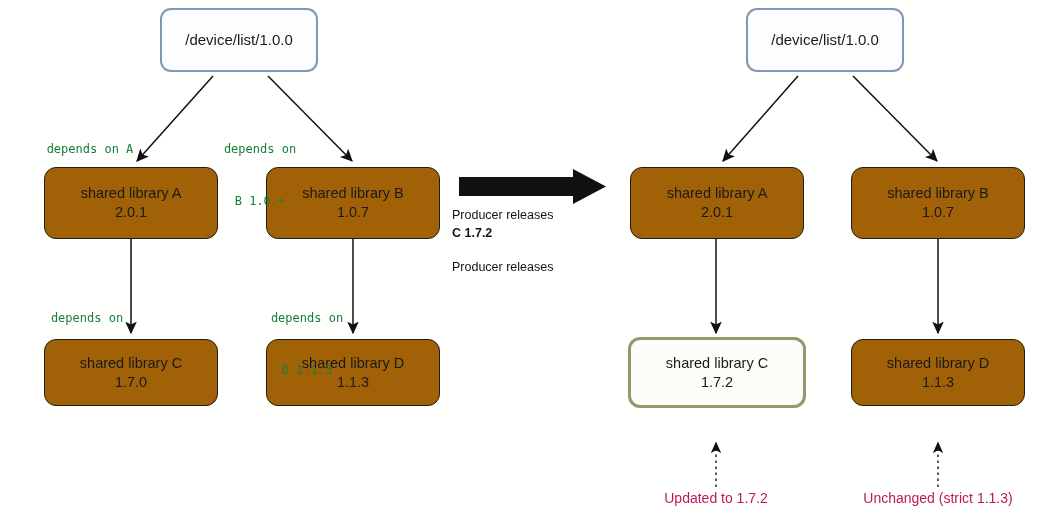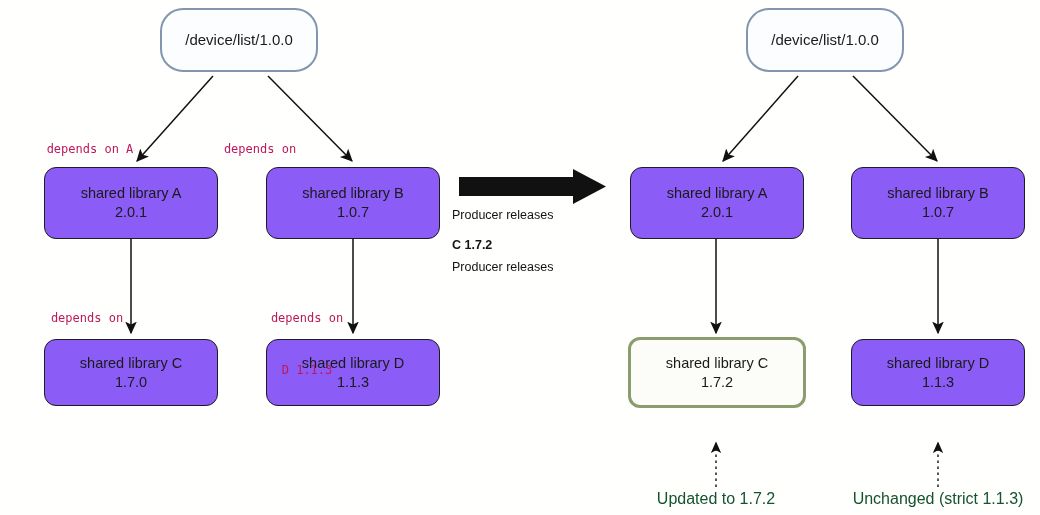--- a/index.html
+++ b/index.html
@@ -24,61 +24,61 @@
     pointer-events: none;
   }
   .node {
     position: absolute;
     box-sizing: border-box;
     display: flex;
     flex-direction: column;
     align-items: center;
     justify-content: center;
     border-radius: 12px;
-    background: #8b5cf6;
+    background: #a16207;
     text-align: center;
     line-height: 1.28;
   }
   .node .nm { font-size: 14.5px; color: #1a1a1a; }
   .node .ver { font-size: 14.5px; color: #1a1a1a; }
   .node.root {
     border: 2px solid #8296ad;
     background: #fbfdff;
-    border-radius: 23px;
+    border-radius: 11px;
   }
   .node.root .nm { font-size: 15px; }
   .node.lib {
     border: 1.6px solid #1d1d1d;
   }
   .node.lib.updated {
     border: 3px solid #8b9c6e;
     background: #fcfdf8;
   }
   .edge-label {
     position: absolute;
     font-family: "DejaVu Sans Mono", "Liberation Mono", monospace;
     font-size: 12px;
-    color: #be185d;
+    color: #15803d;
     text-align: center;
     line-height: 1.45;
     white-space: pre;
   }
   .note {
     position: absolute;
     font-family: "Liberation Sans", sans-serif;
     font-size: 12.5px;
     color: #141414;
     line-height: 1.4;
   }
-  .note .b { font-weight: bold; margin-top: 12px; }
+  .note .b { font-weight: bold; }
   .caption {
     position: absolute;
     font-family: "Liberation Sans", sans-serif;
-    font-size: 16px;
-    color: #14532d;
+    font-size: 14px;
+    color: #be185d;
     text-align: center;
     white-space: nowrap;
   }
 </style>
 </head>
 <body>
 
 <div id="canvas">
 
   <svg class="edges" viewBox="0 0 1040 515">
@@ -138,20 +138,21 @@
     <span class="nm">shared library D</span>
     <span class="ver">1.1.3</span>
   </div>
 
   <div class="edge-label" style="left:10px; top:106px; width:160px;">
     <div>depends on A</div>
   </div>
 
   <div class="edge-label" style="left:190px; top:106px; width:140px;">
     <div>depends on</div>
+    <div>B 1.0.+</div>
   </div>
 
   <div class="edge-label" style="left:12px; top:275px; width:150px;">
     <div>depends on</div>
   </div>
 
   <div class="edge-label" style="left:232px; top:275px; width:150px;">
     <div>depends on</div>
     <div>D 1.1.3</div>
   </div>

